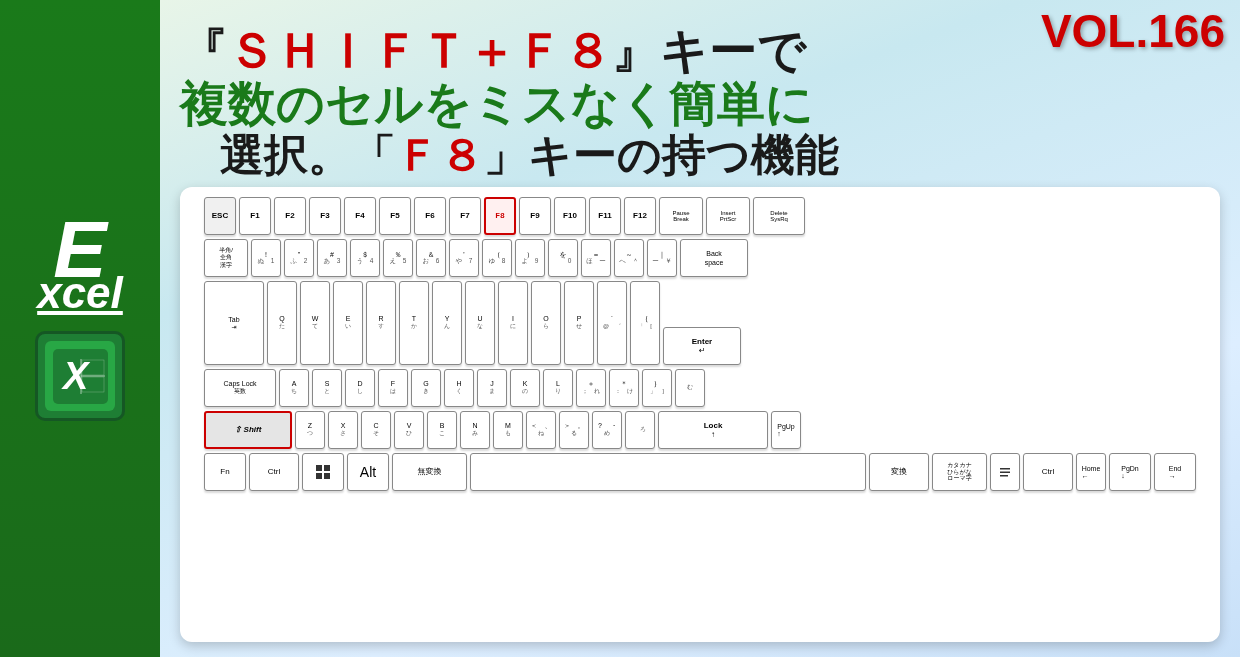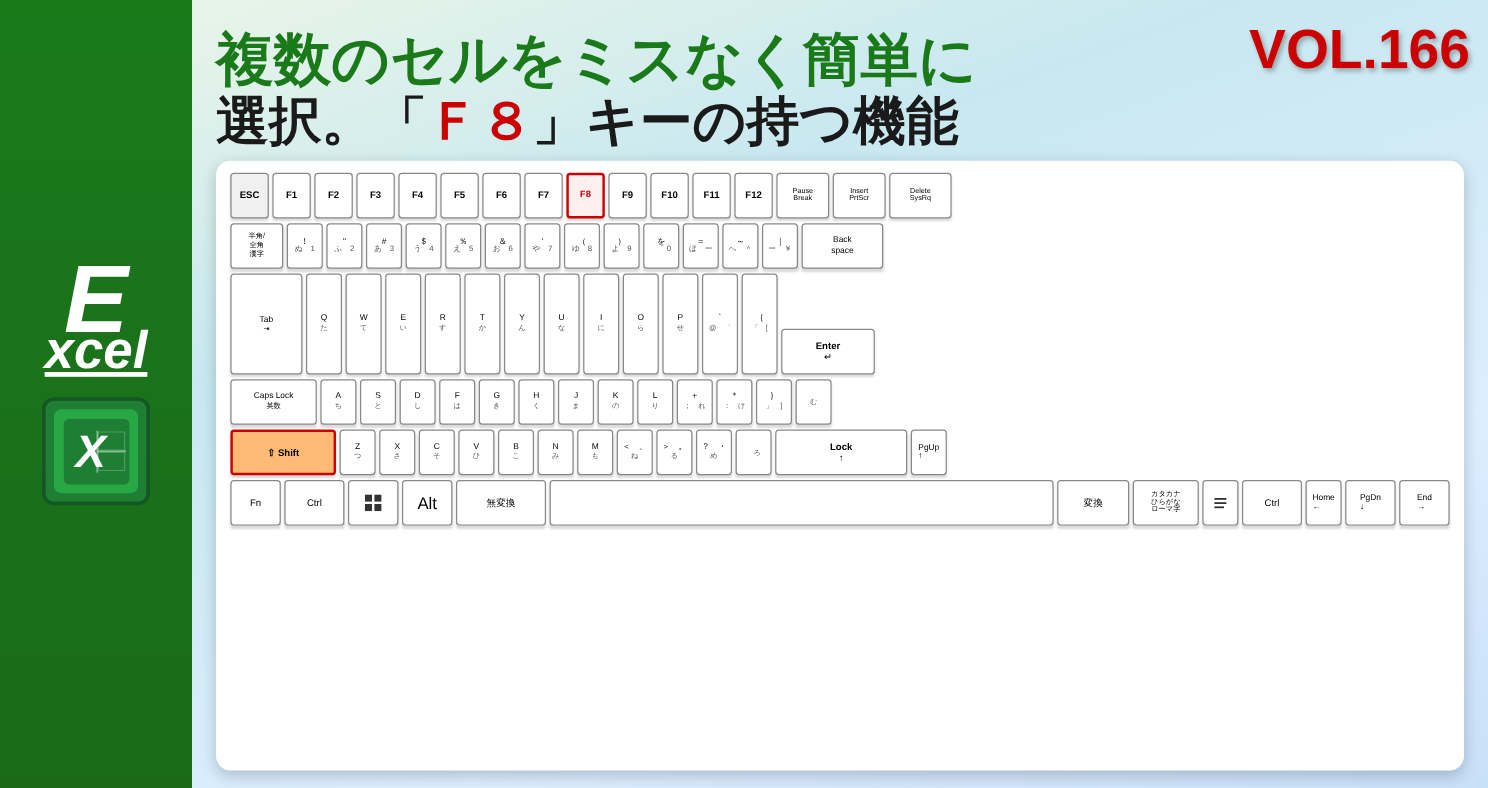--- a/index.html
+++ b/index.html
@@ -80,21 +80,21 @@
       background: linear-gradient(160deg, #e8f5e8 0%, #c8e8f0 30%, #ddeeff 70%, #c8e0f8 100%);
       display: flex;
       flex-direction: column;
       padding: 15px 20px 15px 20px;
       position: relative;
     }
 
     
     .vol-badge {
       position: absolute;
-      top: 14px;
+      top: 4px;
       right: 15px;
       font-size: 46px;
       font-weight: 900;
       color: #cc0000;
       font-family: 'Arial Black', 'Arial', sans-serif;
       text-shadow: 2px 2px 4px rgba(0,0,0,0.3);
     }
 
     
     .title-area {
@@ -121,20 +121,21 @@
       font-family: 'Meiryo', sans-serif;
       line-height: 1.1;
     }
 
     .title-line3 {
       font-size: 44px;
       font-weight: 900;
       color: #1a1a1a;
       font-family: 'Meiryo', sans-serif;
       line-height: 1.1;
+      margin-left: 40px;
     }
 
     .title-line3 .f8-red {
       color: #cc0000;
     }
 
     
     .subtitle-bar {
       background: #1a5fa0;
       color: white;
@@ -143,21 +144,21 @@
       display: inline-block;
       margin-bottom: 10px;
       border-radius: 2px;
       font-family: 'Meiryo', sans-serif;
     }
 
     
     .keyboard-wrapper {
       background: white;
       border-radius: 12px;
-      padding: 10px 12px;
+      padding: 10px 24px;
       box-shadow: 0 4px 12px rgba(0,0,0,0.2);
       flex: 1;
       display: flex;
       flex-direction: column;
       gap: 4px;
     }
 
     .kb-row {
       display: flex;
       gap: 3px;
@@ -213,21 +214,22 @@
     .key-alt { min-width: 42px; }
     .key-muhen { min-width: 75px; }
     .key-henkan { min-width: 60px; }
     .key-kana { min-width: 55px; }
     .key-backspace { min-width: 68px; }
     .key-end { min-width: 42px; }
     .key-pgdn { min-width: 42px; }
 
     .key-shift-highlighted {
       border: 2px solid #cc0000 !important;
-      background: #fdba74;
+      background: #e5e5e5;
+      font-style: italic;
     }
 
     .key-special {
       background: #f0f0f0;
     }
 
     .key-f8 {
       border: 2px solid #cc0000 !important;
       background: #fff0f0;
     }
@@ -270,20 +272,23 @@
         </svg>
       </div>
     </div>
   </div>
 
   <div class="main-panel">
 
     <div class="vol-badge">VOL.166</div>
 
     <div class="title-area">
+      <div class="title-line1">
+        <span>『</span><span class="shift-f8">ＳＨＩＦＴ＋Ｆ８</span><span>』キーで</span>
+      </div>
       <div class="title-line2">複数のセルをミスなく簡単に</div>
       <div class="title-line3">
         <span>選択。「</span><span class="f8-red">Ｆ８</span><span>」キーの持つ機能</span>
       </div>
     </div>
 
 
     <div class="keyboard-wrapper">
 
       <div class="kb-row">

